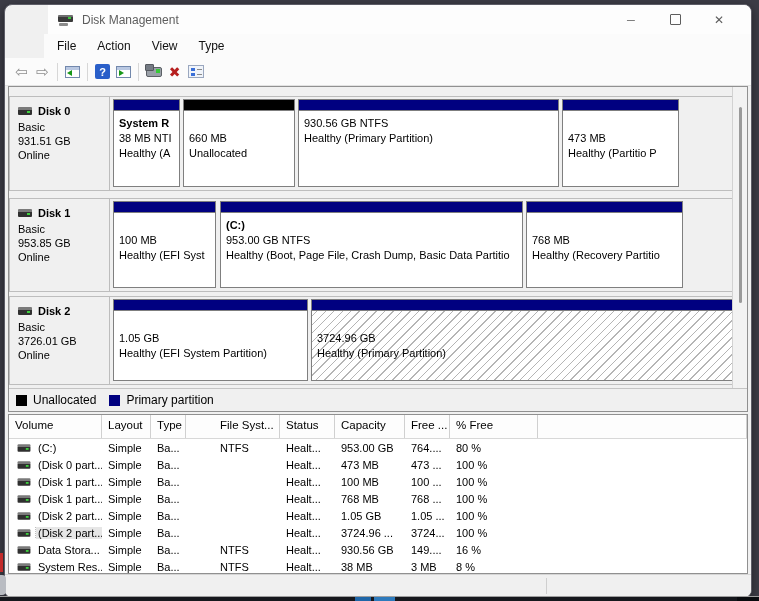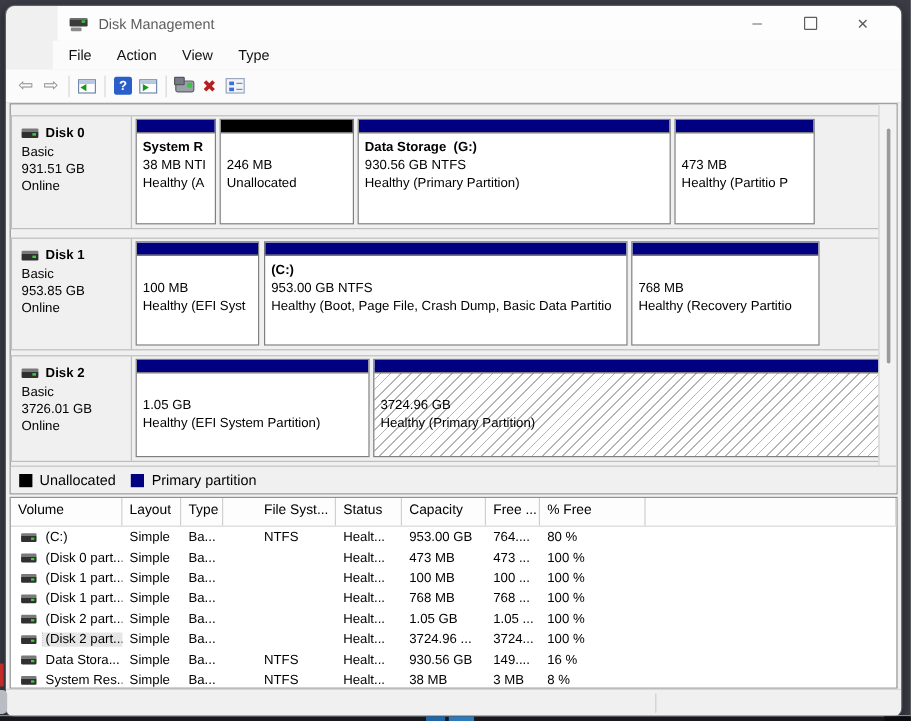--- a/index.html
+++ b/index.html
@@ -169,28 +169,27 @@
         <div class="pbody">
             <div class="pname">System R</div>
             <div>38 MB NTI</div>
             <div>Healthy (A</div>
           </div>
       </div>
       <div class="partition" style="left:173px;width:112px">
         <div class="pbar unalloc"></div>
         <div class="pbody">
             <div class="pname"></div>
-            <div>246 MB</div>
+            <div>660 MB</div>
             <div>Unallocated</div>
           </div>
       </div>
       <div class="partition" style="left:288px;width:261px">
         <div class="pbar primary"></div>
         <div class="pbody">
-            <div class="pname">Data Storage  (G:)</div>
             <div>930.56 GB NTFS</div>
             <div>Healthy (Primary Partition)</div>
           </div>
       </div>
       <div class="partition" style="left:552px;width:117px">
         <div class="pbar primary"></div>
         <div class="pbody">
             <div class="pname"></div>
             <div>473 MB</div>
             <div>Healthy (Partitio P</div>

